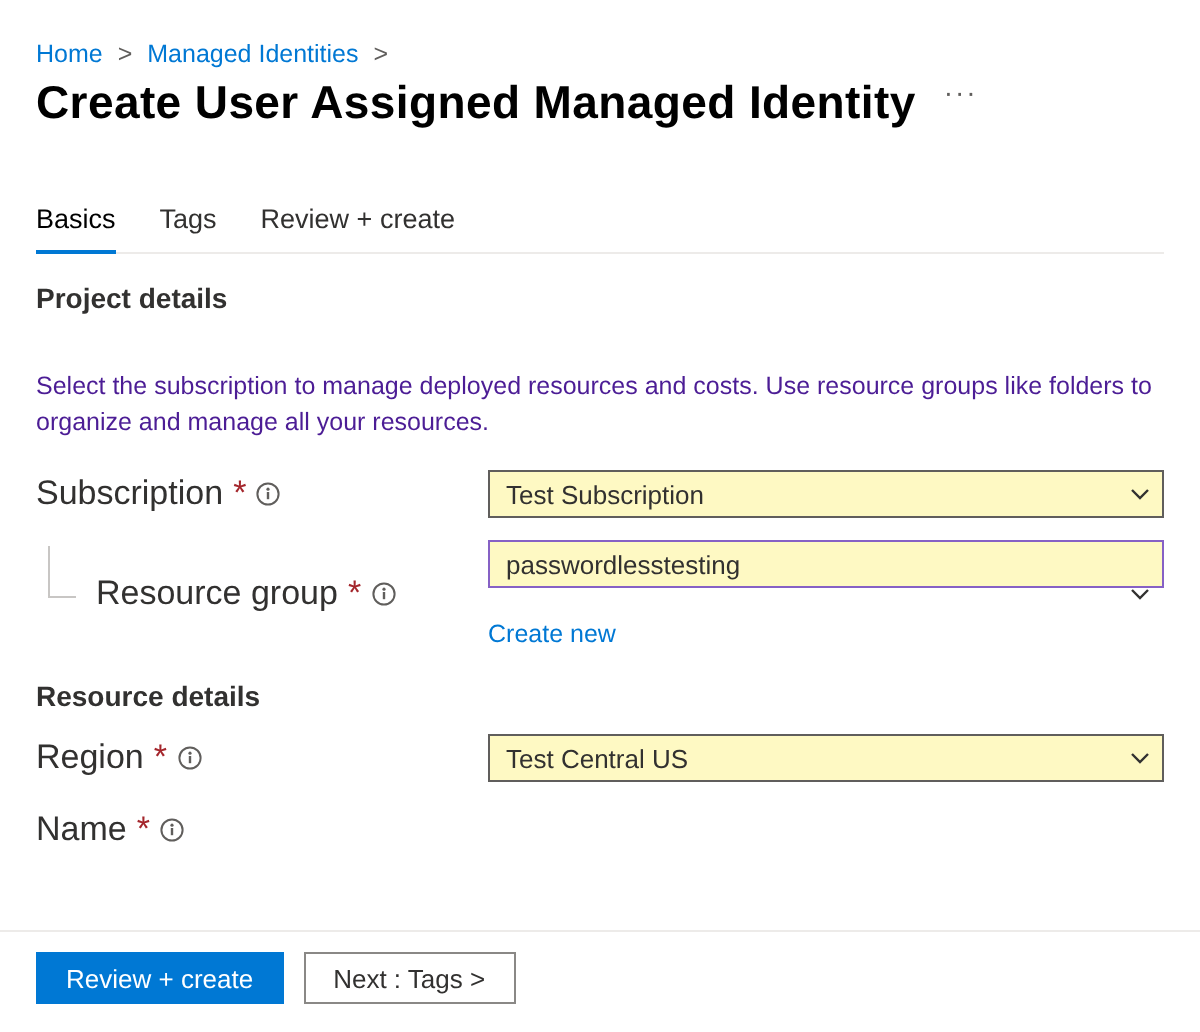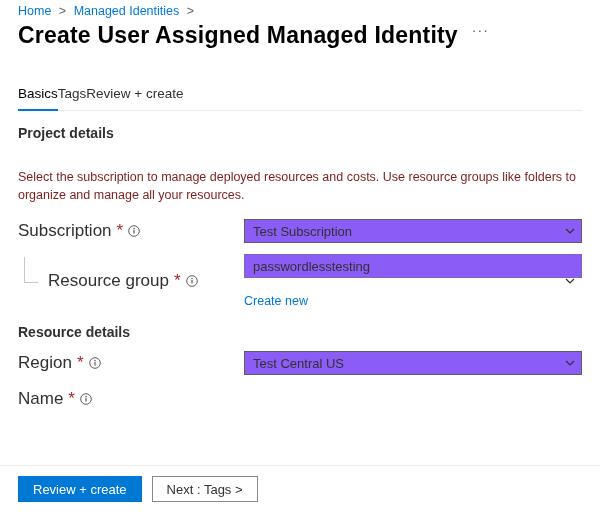--- a/index.html
+++ b/index.html
@@ -5,41 +5,41 @@
   * { box-sizing: border-box; }
   html, body { margin:0; padding:0; }
   body {
     width:600px; height:516px;
     font-family: "Segoe UI", Arial, sans-serif;
     font-size:13px; color:#323130;
     background:#fff;
     display:flex; flex-direction:column;
     overflow:hidden;
   }
-  .content { flex:1 1 auto; padding:4px 18px 0 18px; overflow:hidden; }
+  .content { flex:1 1 auto; padding:20px 18px 0 18px; overflow:hidden; }
   .breadcrumb { font-size:12.5px; margin-bottom:4px; color:#605e5c; }
   .breadcrumb a { color:#0078d4; text-decoration:none; cursor:pointer; }
   .bc-sep { color:#605e5c; margin:0 4px; }
   .title-row { display:flex; gap:14px; margin-bottom:31px; }
   h1 { font-size:23px; font-weight:600; margin:0; color:#000; letter-spacing:0.2px; }
   .ellipsis { font-size:14px; color:#605e5c; cursor:pointer; letter-spacing:1px; }
-  .tabs { display:flex; border-bottom:1px solid #edebe9; margin-bottom:14px;text-align:right; }
+  .tabs { display:flex; gap:22px; border-bottom:1px solid #edebe9; margin-bottom:14px;text-align:right; }
   .tab { padding:6px 0 8px 0; font-size:13.5px; color:#323130; cursor:pointer; }
   .tab.active { color:#000; font-weight:400; border-bottom:2px solid #0078d4; margin-bottom:-1px; }
   .section-h { font-size:14px; font-weight:600; margin:6px 0 6px 0; }
-  .section-d { font-size:12.5px; color:#7f1d1d; line-height:1.4; margin-bottom:14px;margin-top:28px; }
+  .section-d { font-size:12.5px; color:#4c1d95; line-height:1.4; margin-bottom:14px;margin-top:28px; }
   .field-row { display:flex; align-items:center; margin-bottom:10px; min-height:26px; }
   .field-label { width:226px; display:flex; align-items:center; font-size:17px; color:#323130; gap:5px; }
   .req { color:#a4262c; }
   .info-icon { width:12px; height:12px; display:inline-flex; align-items:center; justify-content:center; cursor:pointer; }
   .info-icon svg { display:block; }
   .field-control { flex:1; position:relative; }
   .dropdown, .textbox {
     width:100%; height:24px; font-size:13px; font-family:inherit;
-    border:1px solid #605e5c; background:#8b5cf6; padding:0 24px 0 8px;
+    border:1px solid #605e5c; background:#fef9c3; padding:0 24px 0 8px;
     display:flex; align-items:center; cursor:pointer;
   }
   .dropdown.focus, .textbox.focus { border:1px solid #8661c5; }
   .chev, .check { position:absolute; right:6px; top:50%; transform:translateY(-50%); pointer-events:none; }
   .chev svg, .check svg { display:block; }
   .textbox { cursor:text; }
   .indent { padding-left:30px; width:226px; position:relative; }
   .indent-line { position:absolute; left:6px; top:-14px; width:14px; height:26px;
     border-left:1px solid #c8c6c4; border-bottom:1px solid #c8c6c4; }
   .link { color:#0078d4; font-size:12.5px; cursor:pointer; margin-top:16px; }

